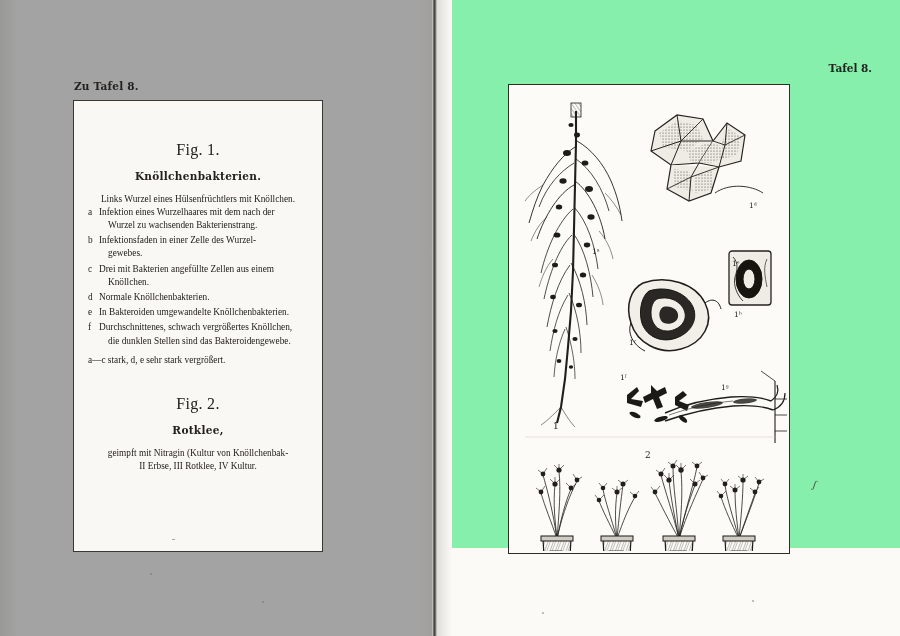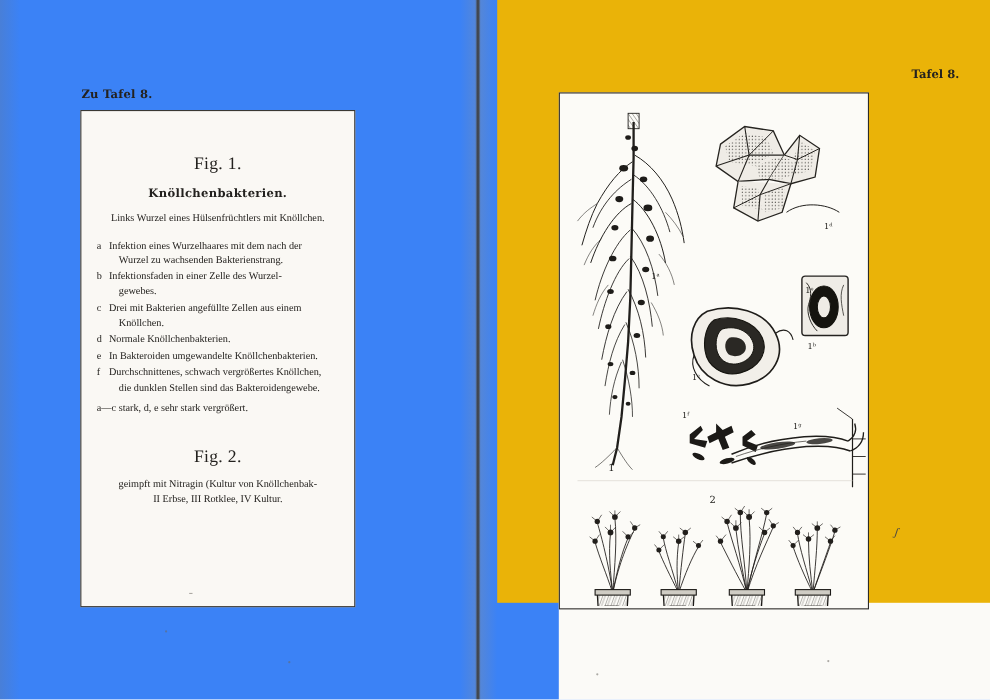--- a/index.html
+++ b/index.html
@@ -38,22 +38,22 @@
     top: 0; bottom: 0;
     left: 418px;
     width: 34px;
     background: linear-gradient(to right, rgba(180,176,168,0) 0%, rgba(150,146,138,.28) 45%, rgba(150,146,138,.28) 55%, rgba(180,176,168,0) 100%);
   }
 
   
   .left-page {
     position: absolute;
     left: 0; top: 0;
-    width: 508px; height: 636px;
-    background: #3b82f6;
+    width: 432px; height: 636px;
+    background: #a3a3a3;
   }
   .left-edge-shade {
     position: absolute;
     left: 0; top: 0; bottom: 0; width: 18px;
     background: linear-gradient(to right, rgba(120,116,108,.22), rgba(120,116,108,0));
   }
   .caption-head {
     position: absolute;
     left: 74px;
     top: 80px;
@@ -88,21 +88,21 @@
   }
   .fig-title {
     font-weight: bold;
     font-size: 10.5px;
     letter-spacing: .3px;
     margin-bottom: 9px;
     font-family: "DejaVu Serif", serif;
     text-align: center;
   }
   .lead-line {
-    margin-bottom: 12px;
+    margin-bottom: 0;
   }
   .legend {
     text-align: left;
     margin: 0;
     padding: 0;
   }
   .legend-item {
     display: block;
     margin-bottom: 2px;
     text-indent: 0;
@@ -126,21 +126,21 @@
   .fig2-body {
     margin-top: 2px;
     line-height: 1.45;
   }
 
   
   .right-page {
     position: absolute;
     left: 452px; top: 0;
     width: 448px; height: 548px;
-    background: #eab308;
+    background: #86efac;
   }
   .plate-head {
     position: absolute;
     right: 28px;
     top: 62px;
     font-family: "DejaVu Serif", serif;
     font-weight: bold;
     font-size: 10.5px;
     color: #24221f;
   }
@@ -234,20 +234,21 @@
             <span>Durchschnittenes, schwach vergrößertes Knöllchen,</span>
             <span class="cont">die dunklen Stellen sind das Bakteroidengewebe.</span>
           </span>
         </div>
 
         <div class="note-line">a—c stark, d, e sehr stark vergrößert.</div>
 
         <div class="gap"></div>
 
         <div class="fig-label">Fig. 2.</div>
+        <div class="fig-title">Rotklee,</div>
         <div class="fig2-body">
           <div>geimpft mit Nitragin (Kultur von Knöllchenbak-</div>
           <div>II Erbse, III Rotklee, IV Kultur.</div>
         </div>
 
       </div>
     </div>
 
     <div class="speck" style="left:150px; top:573px; width:2px; height:2px;"></div>
     <div class="speck" style="left:262px; top:601px; width:2px; height:2px;"></div>

